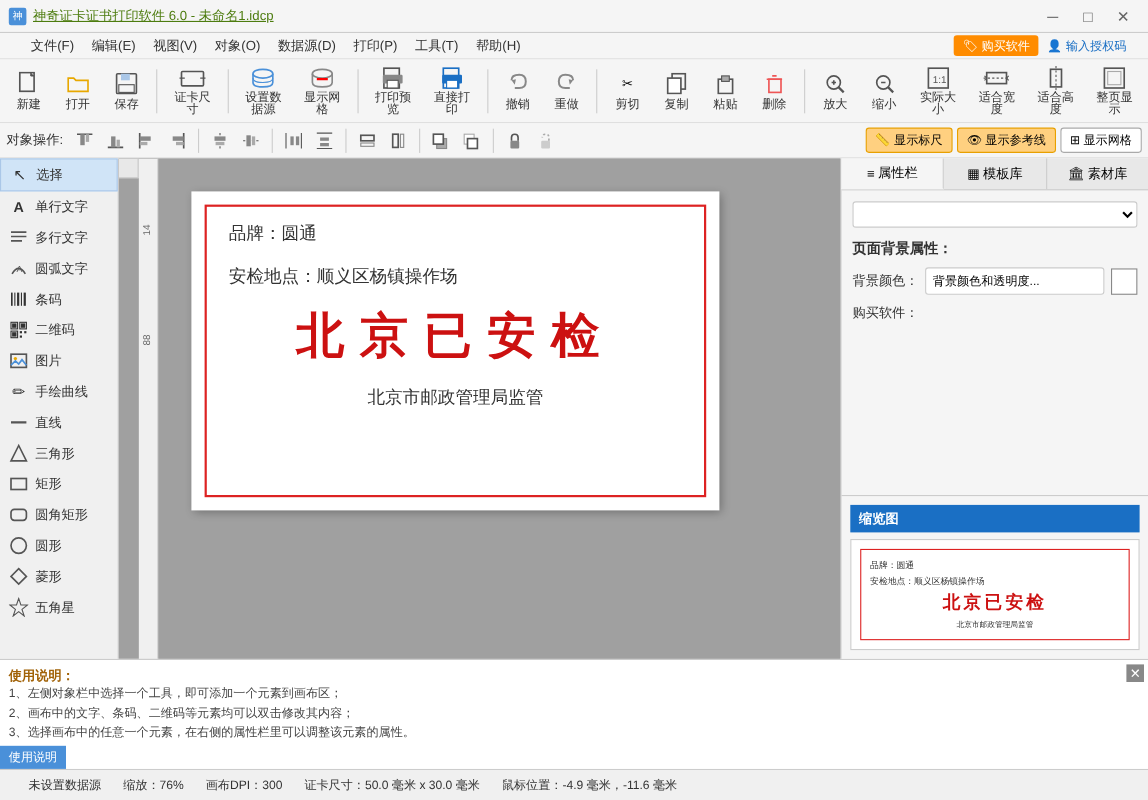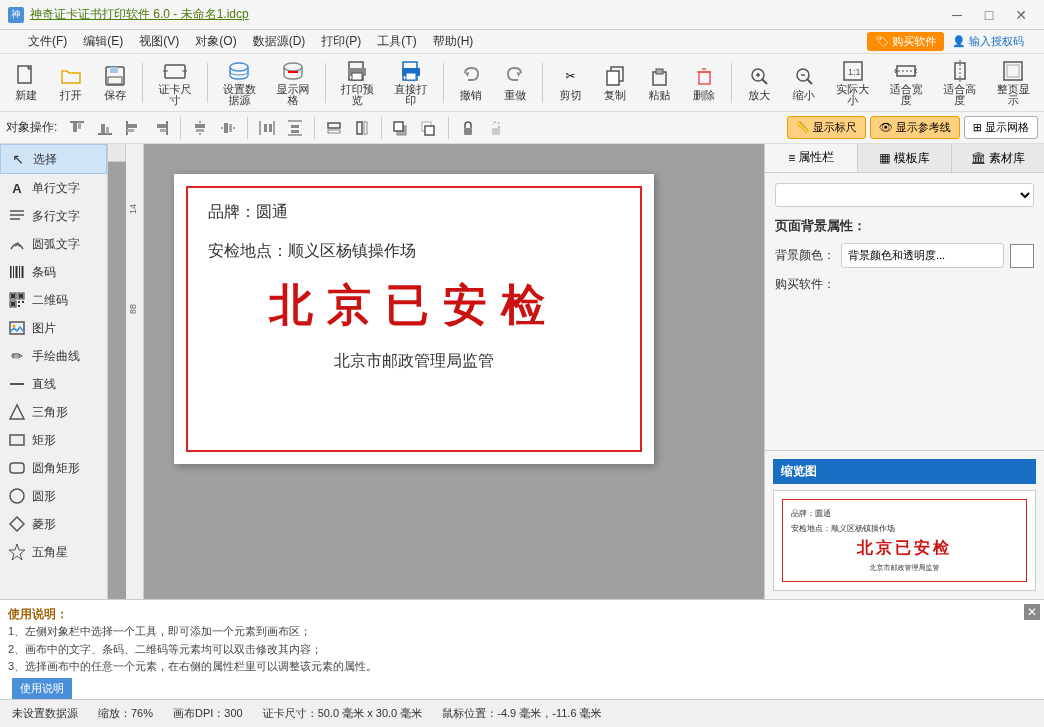--- a/index.html
+++ b/index.html
@@ -68,24 +68,24 @@
     .preview-card-inner { border: 1.5px solid #dd2222; padding: 8px; }
     .preview-line { font-size: 8px; color: #333; margin-bottom: 4px; }
     .preview-big { font-size: 16px; color: #cc1111; font-weight: bold; letter-spacing: 3px; text-align: center; margin: 4px 0; }
     .preview-footer { font-size: 7px; color: #333; text-align: center; }
 
     
     .help-panel { height: 100px; border-top: 1px solid #ccc; background: white; position: relative; padding: 6px 8px; }
     .help-title { font-size: 12px; font-weight: bold; color: #a16207; margin-bottom: 0; }
     .help-text { font-size: 11px; color: #444; line-height: 1.6; }
     .help-close { position: absolute; top: 4px; right: 4px; width: 16px; height: 16px; border: none; background: #888; color: white; cursor: pointer; font-size: 12px; display: flex; align-items: center; justify-content: center; }
-    .help-toggle { position: absolute; bottom: 0; left: 12px; background: #4a90d9; color: white; padding: 3px 8px; font-size: 11px; cursor: pointer; }
-
-    
-    .status-bar { height: 28px; background: #f0f0f0; border-top: 1px solid #ccc; display: flex; align-items: center; padding: 0 12px; gap: 20px; font-size: 11px; color: #333; }
+    .help-toggle { position: absolute; bottom: 0; left: 0; background: #4a90d9; color: white; padding: 3px 8px; font-size: 11px; cursor: pointer; }
+
+    
+    .status-bar { height: 28px; background: #f0f0f0; border-top: 1px solid #ccc; display: flex; align-items: center; padding: 0 26px; gap: 20px; font-size: 11px; color: #333; }
     .status-item { display: flex; align-items: center; gap: 4px; }
 
     
     svg { display: block; }
   </style>
 </head>
 <body>
 
 <div class="title-bar">
   <div class="title-bar-left">

